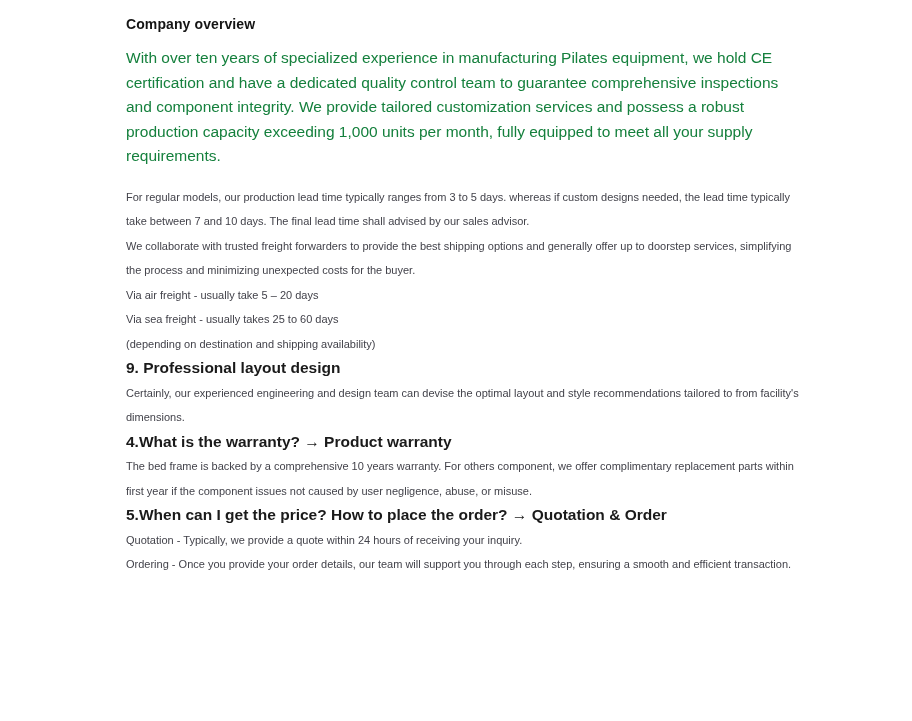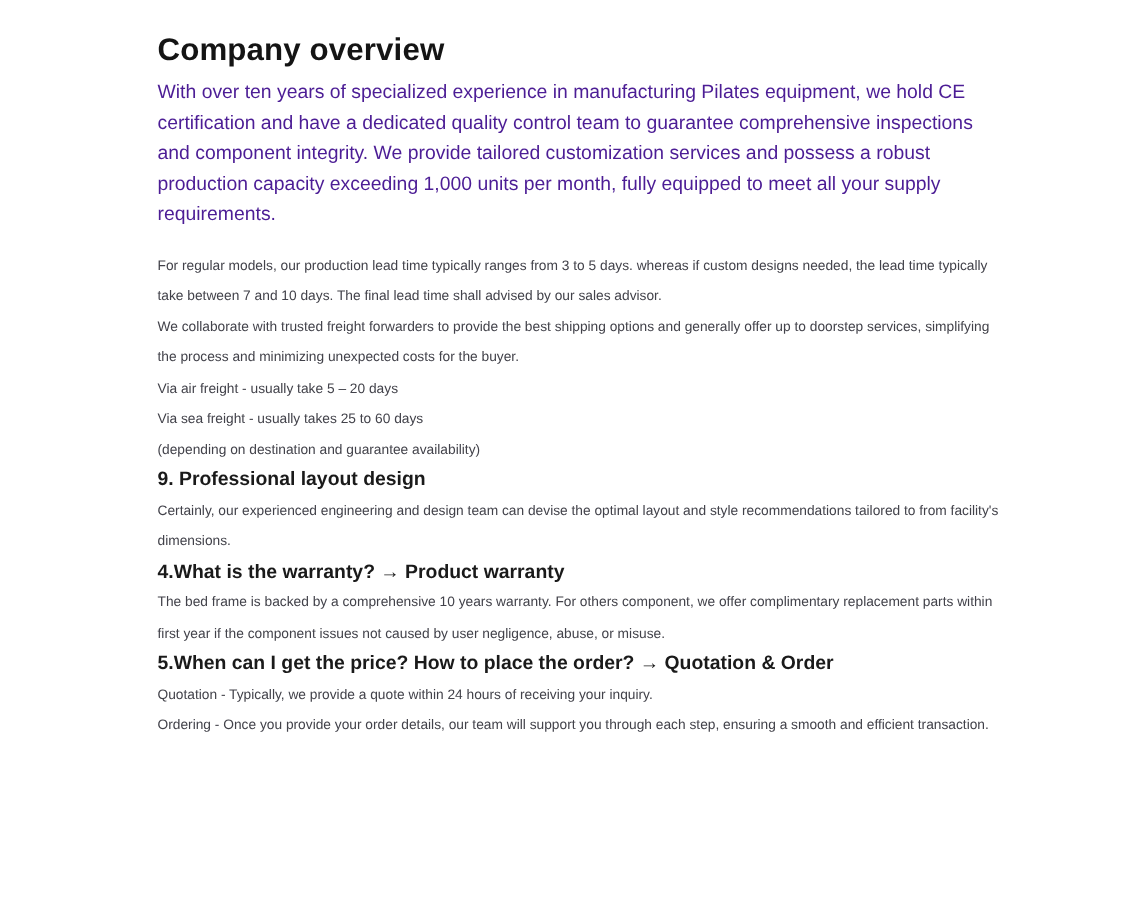--- a/index.html
+++ b/index.html
@@ -15,32 +15,32 @@
     -webkit-font-smoothing: antialiased;
   }
   .page {
     box-sizing: border-box;
     width: 912px;
     height: 721px;
     padding: 11px 112px 0 126px;
     background: #ffffff;
   }
   .page-title {
-    margin: 16px 0 9px 0;
-    font-size: 25px;
+    margin: 0 0 9px 0;
+    font-size: 14px;
     line-height: 26px;
     font-weight: 700;
     color: #141414;
     letter-spacing: 0.1px;
   }
   .intro-paragraph {
     margin: 0 0 16px 0;
     font-size: 15.5px;
     line-height: 24.5px;
-    color: #4c1d95;
+    color: #15803d;
   }
   .faq-question {
     margin: 0;
     font-size: 15.5px;
     line-height: 24.5px;
     font-weight: 700;
     color: #1a1a1a;
   }
   .faq-answer-line {
     margin: 0;
@@ -61,21 +61,21 @@
   <div class="faq">
 
     <div class="faq-section">
       <p class="faq-answer-line">For regular models, our production lead time typically ranges from 3 to 5 days. whereas if custom designs needed, the lead time typically take between 7 and 10 days. The final lead time shall advised by our sales advisor.</p>
     </div>
 
     <div class="faq-section">
       <p class="faq-answer-line">We collaborate with trusted freight forwarders to provide the best shipping options and generally offer up to doorstep services, simplifying the process and minimizing unexpected costs for the buyer.</p>
       <p class="faq-answer-line">Via air freight - usually take 5 – 20 days</p>
       <p class="faq-answer-line">Via sea freight - usually takes 25 to 60 days</p>
-      <p class="faq-answer-line">(depending on destination and guarantee availability)</p>
+      <p class="faq-answer-line">(depending on destination and shipping availability)</p>
     </div>
 
     <div class="faq-section">
       <h3 class="faq-question">9. Professional layout design</h3>
       <p class="faq-answer-line">Certainly, our experienced engineering and design team can devise the optimal layout and style recommendations tailored to from facility's dimensions.</p>
     </div>
 
     <div class="faq-section">
       <h3 class="faq-question">4.What is the warranty? → Product warranty</h3>
       <p class="faq-answer-line">The bed frame is backed by a comprehensive 10 years warranty. For others component, we offer complimentary replacement parts within first year if the component issues not caused by user negligence, abuse, or misuse.</p>

